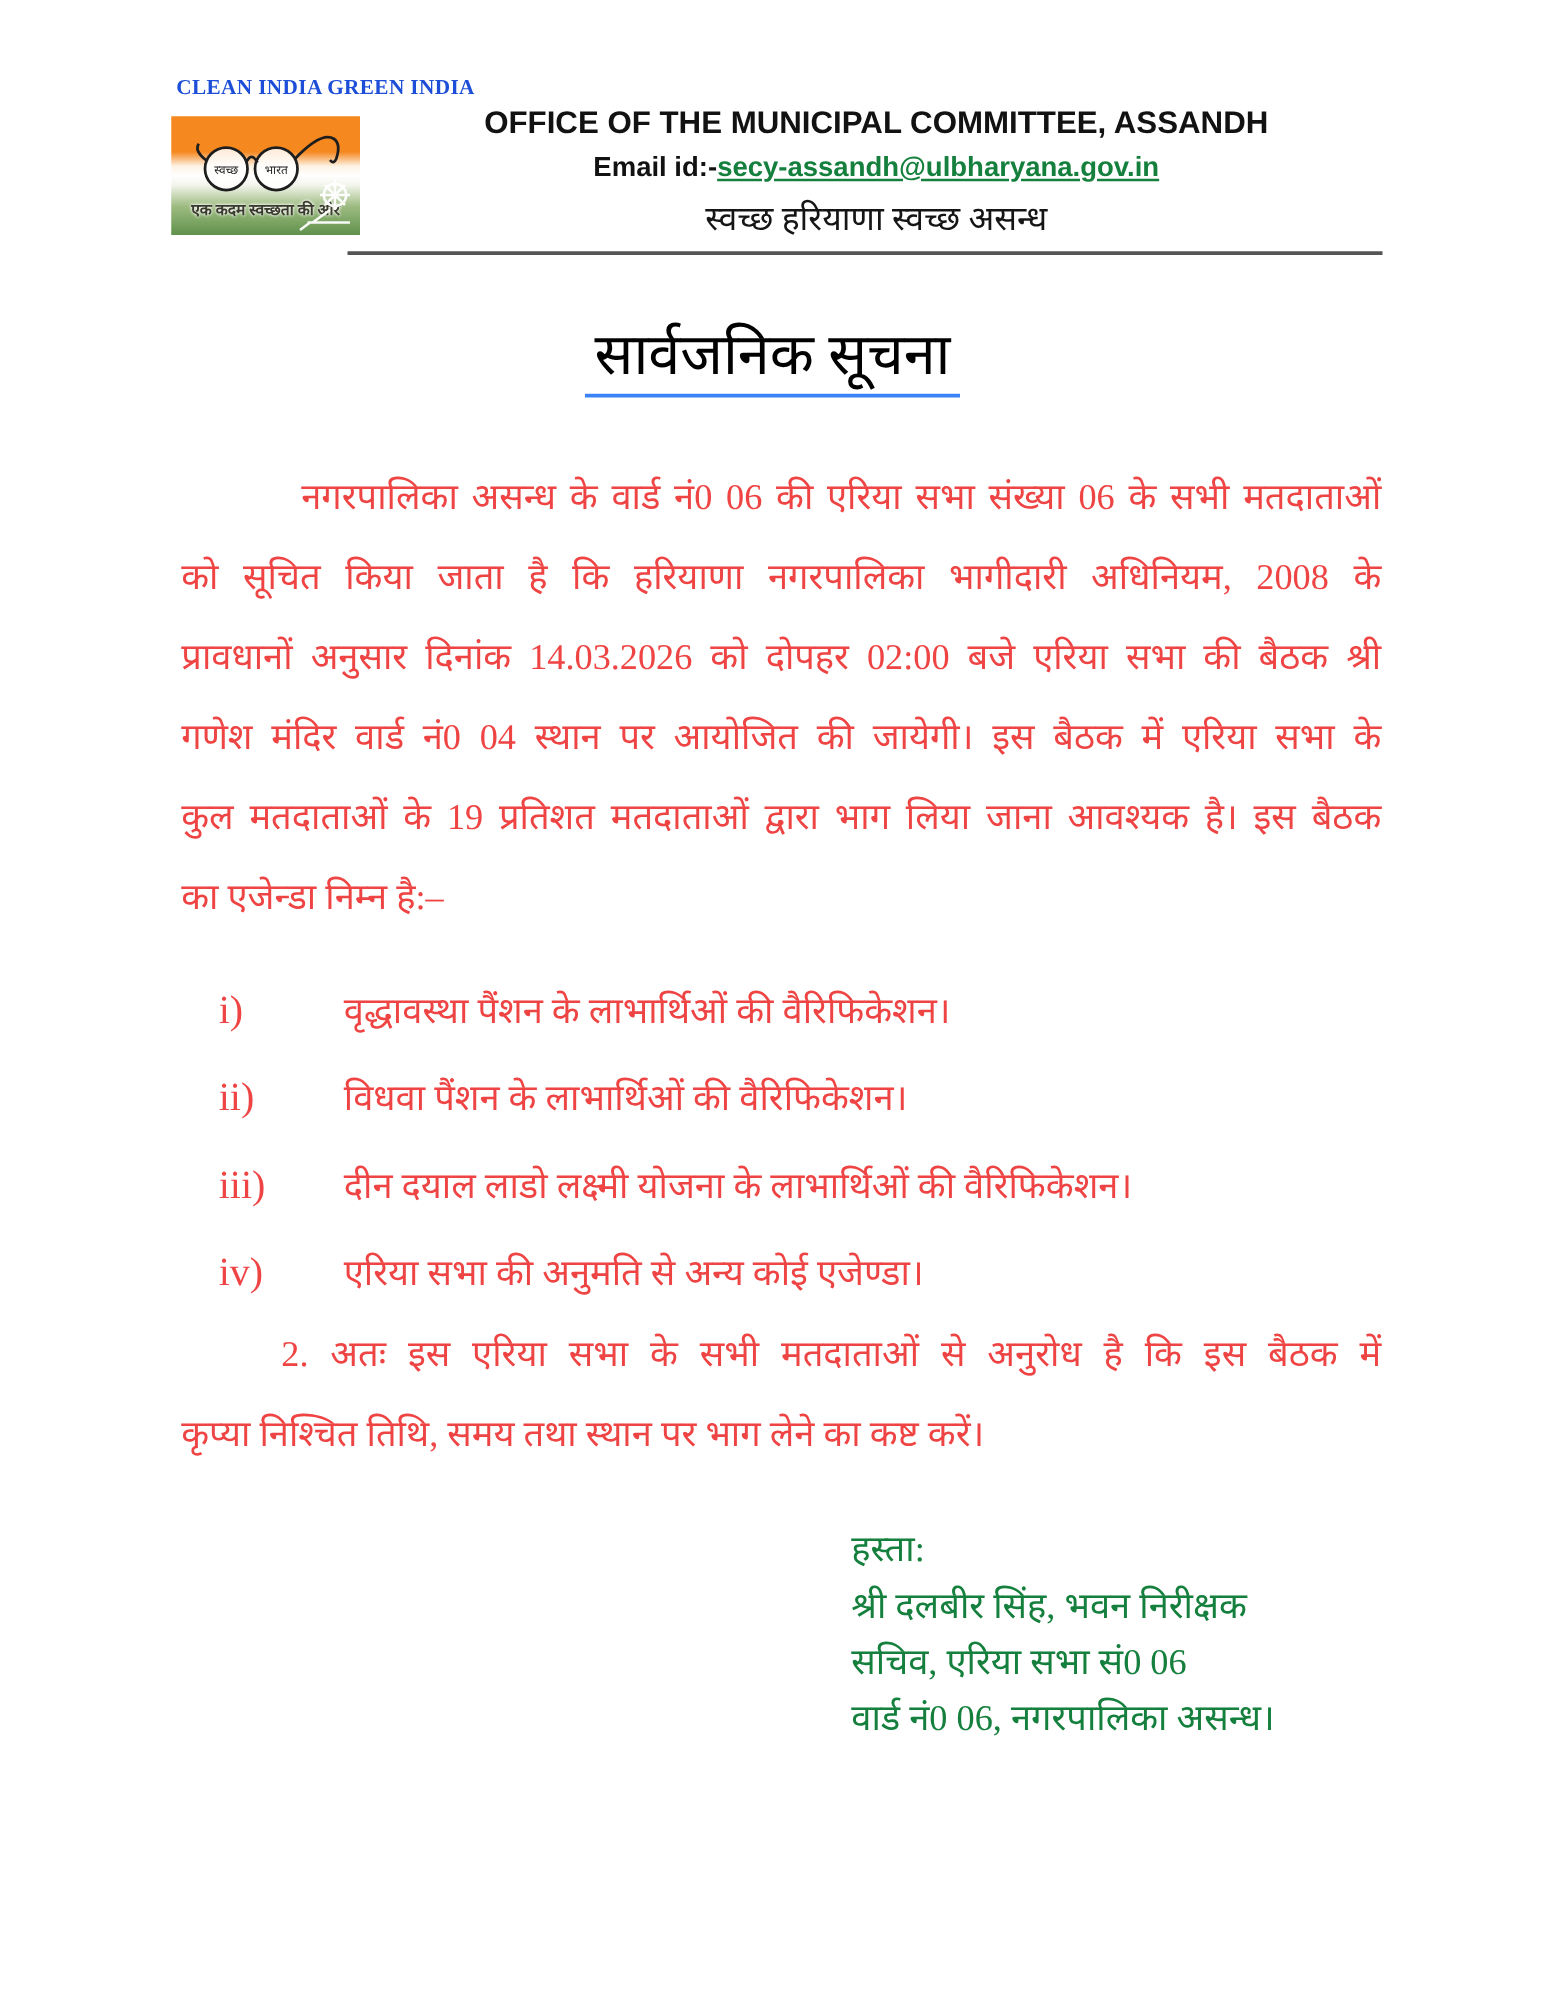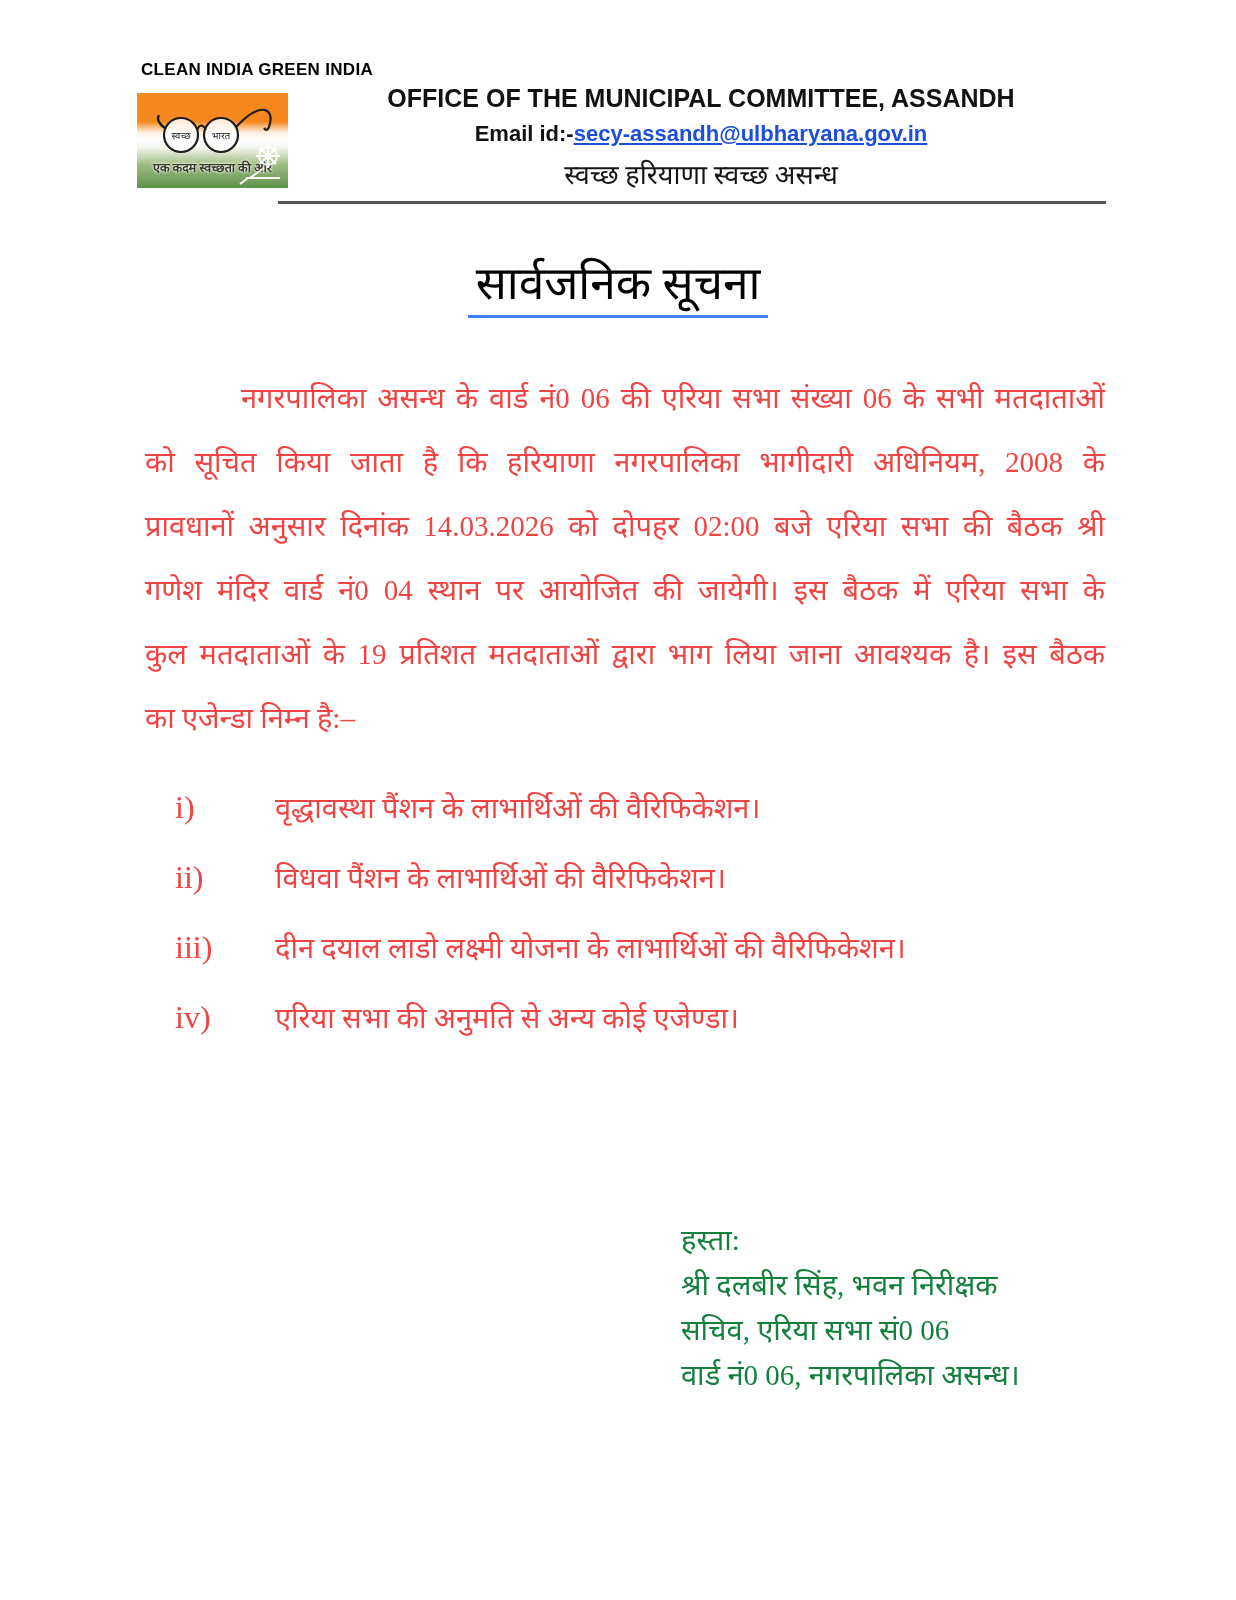--- a/index.html
+++ b/index.html
@@ -12,25 +12,25 @@
     background: #ffffff;
     font-family: "Liberation Serif", "DejaVu Serif", serif;
     color: #111111;
     overflow: hidden;
   }
 
   
   .clean-india {
     position: absolute;
     left: 141px; top: 60px;
-    font-family: Liberation Sans, sans-serif;
+    font-family: Liberation Serif, serif;
     font-weight: bold;
     font-size: 17px;
     letter-spacing: 0.3px;
-    color: #000000;
+    color: #1d4ed8;
   }
   .logo {
     position: absolute;
     left: 137px; top: 93px;
     width: 151px; height: 95px;
     background: linear-gradient(180deg,
       #F5881F 0%, #F5881F 30%,
       #fdf3e4 42%, #ffffff 50%, #f2f5ec 58%,
       #9dbb80 76%, #5f914b 100%);
     overflow: hidden;
@@ -63,21 +63,21 @@
     white-space: nowrap;
   }
   .email-row {
     margin-top: 8px;
     font-family: "Liberation Sans", "DejaVu Sans", sans-serif;
     font-weight: bold;
     font-size: 22px;
     color: #121212;
   }
   .email-row a {
-    color: #1d4ed8;
+    color: #15803d;
     text-decoration: underline;
     font-weight: bold;
   }
   .tagline-hi {
     margin-top: 8px;
     font-size: 27px;
     color: #151515;
   }
   .head-rule {
     position: absolute;
@@ -218,20 +218,24 @@
       <div class="agenda-row">
         <span class="agenda-marker">iii)</span>
         <span class="agenda-text">दीन दयाल लाडो लक्ष्मी योजना के लाभार्थिओं की वैरिफिकेशन।</span>
       </div>
       <div class="agenda-row">
         <span class="agenda-marker">iv)</span>
         <span class="agenda-text">एरिया सभा की अनुमति से अन्य कोई एजेण्डा।</span>
       </div>
     </div>
 
+    <div class="para2">
+      <div class="jline">2. अतः इस एरिया सभा के सभी मतदाताओं से अनुरोध है कि इस बैठक में</div>
+      <div class="lline">कृप्या निश्चित तिथि, समय तथा स्थान पर भाग लेने का कष्ट करें।</div>
+    </div>
   </div>
 
   <div class="signature">
     <div>हस्ता:</div>
     <div>श्री दलबीर सिंह, भवन निरीक्षक</div>
     <div>सचिव, एरिया सभा सं0 06</div>
     <div>वार्ड नं0 06, नगरपालिका असन्ध।</div>
   </div>
 
 </div>

